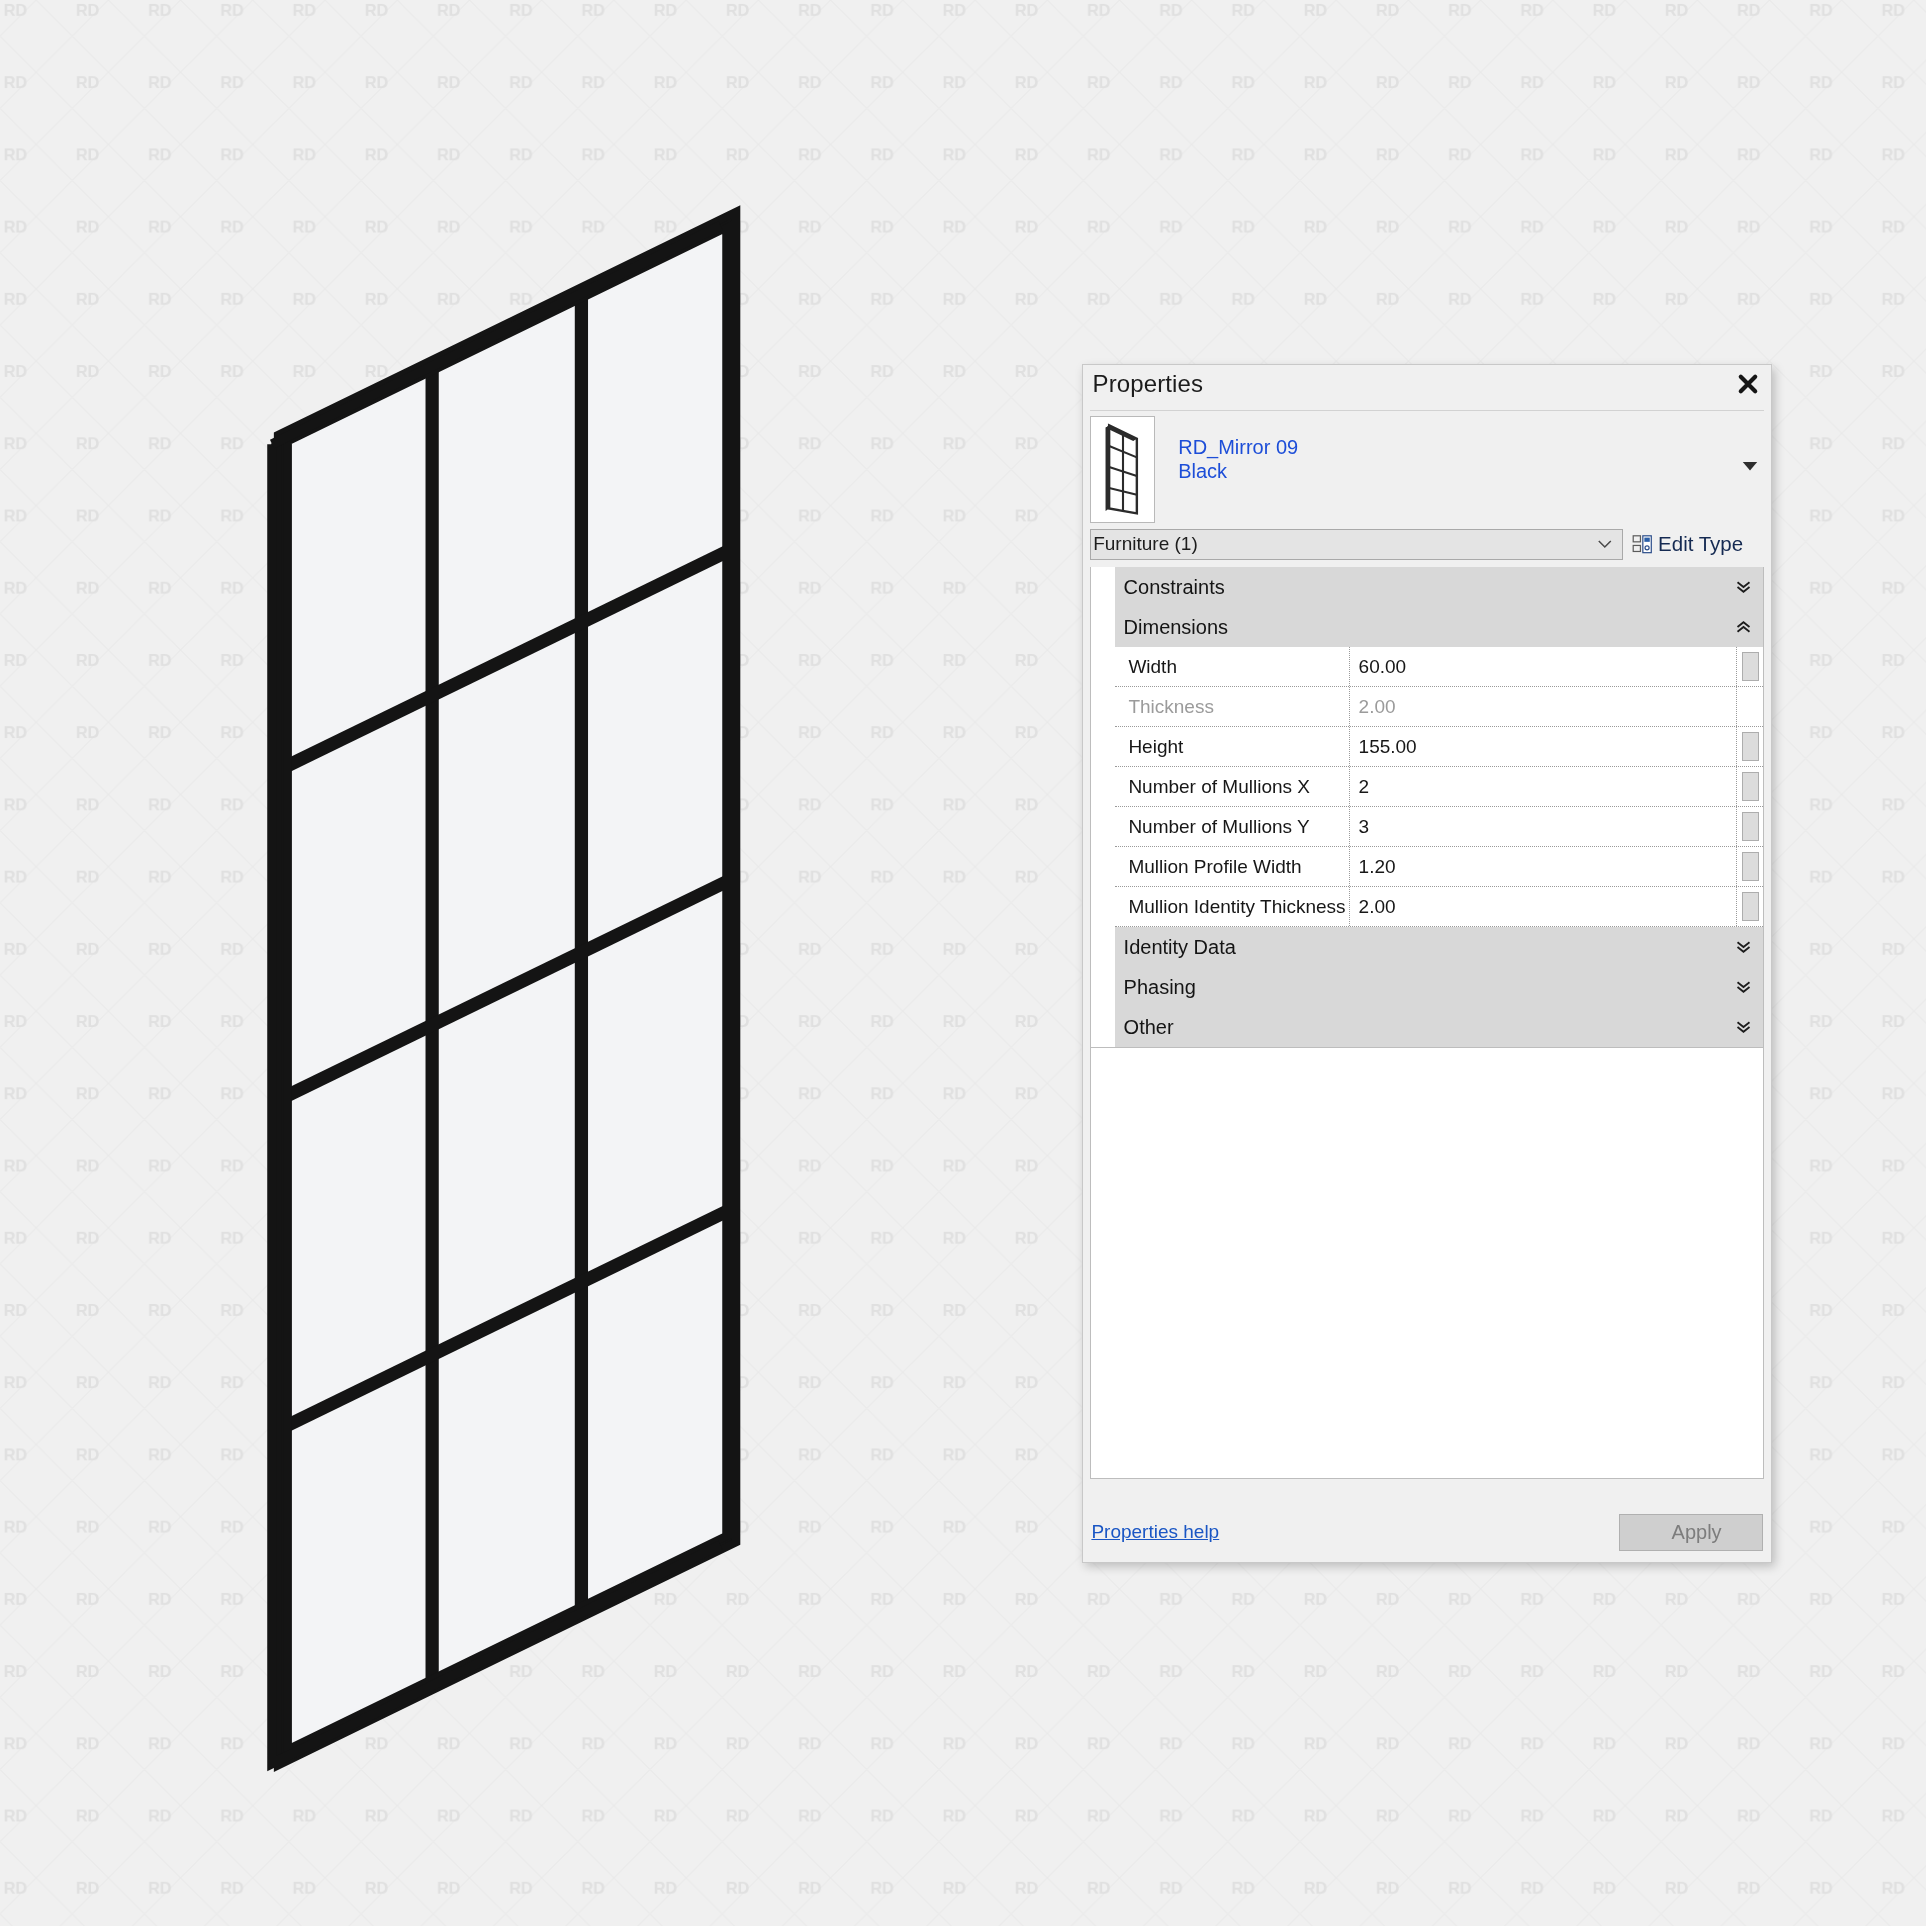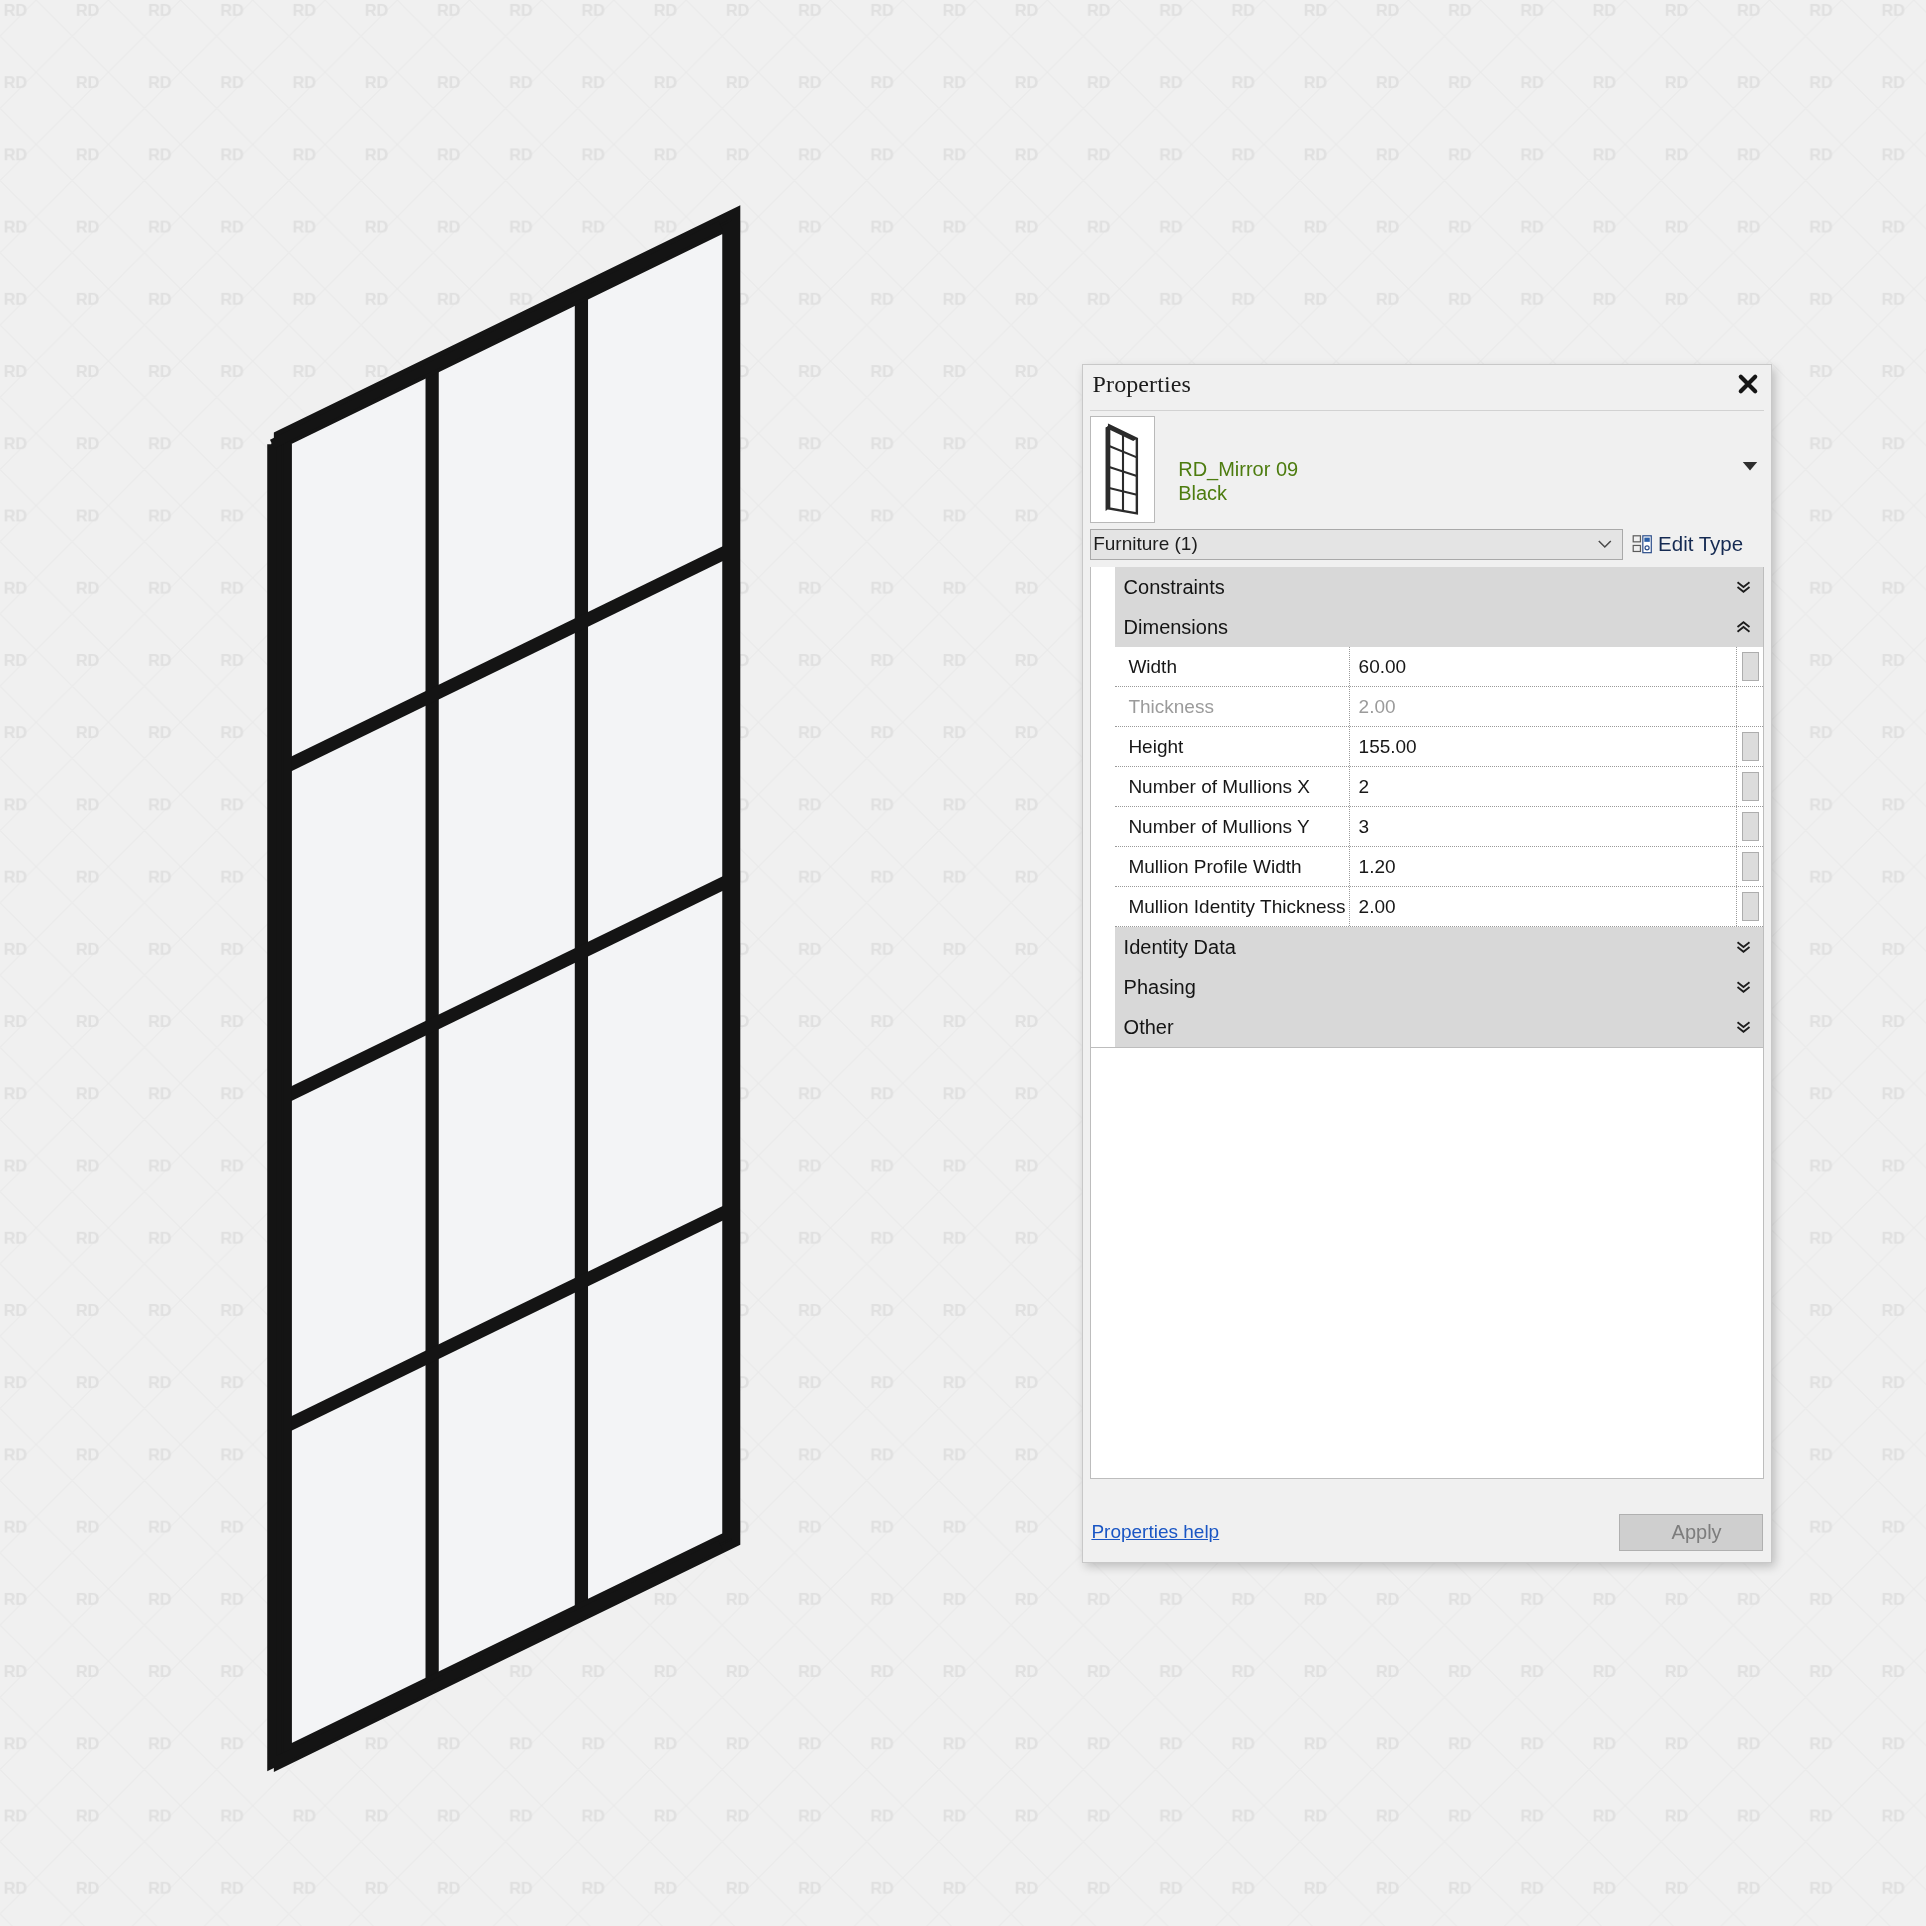--- a/index.html
+++ b/index.html
@@ -41,21 +41,20 @@
     position:relative;
     height:40px;
     padding:7.2px 0 0 9.6px;
     box-sizing:border-box;
   }
   .panel-title{
     font-size:24px;
     color:#1c1c1c;
     letter-spacing:0.1px;
     line-height:1;
-    font-family:Liberation Serif, serif;
   }
   .close-btn{
     position:absolute;
     right:7.2px;top:3.6px;
     width:31px;height:31px;
     display:flex;align-items:center;justify-content:center;
     cursor:pointer;
   }
   .close-btn svg{display:block;}
 
@@ -73,23 +72,23 @@
     width:65px;height:107px;
     margin-top:4.8px;
     background:#ffffff;
     border:0.6px solid #b9b9b9;
     box-sizing:border-box;
     overflow:hidden;
     position:relative;
   }
   .type-label{
     margin-left:23px;
-    margin-top:46px;
+    margin-top:24px;
     font-size:20px;
-    color:#4d7c0f;
+    color:#1d4ed8;
     line-height:1.22;
   }
   .type-dropdown-arrow{
     position:absolute;
     right:2.4px;top:46px;
     width:23px;height:18px;
     display:flex;align-items:center;justify-content:center;
     cursor:pointer;
   }
 

